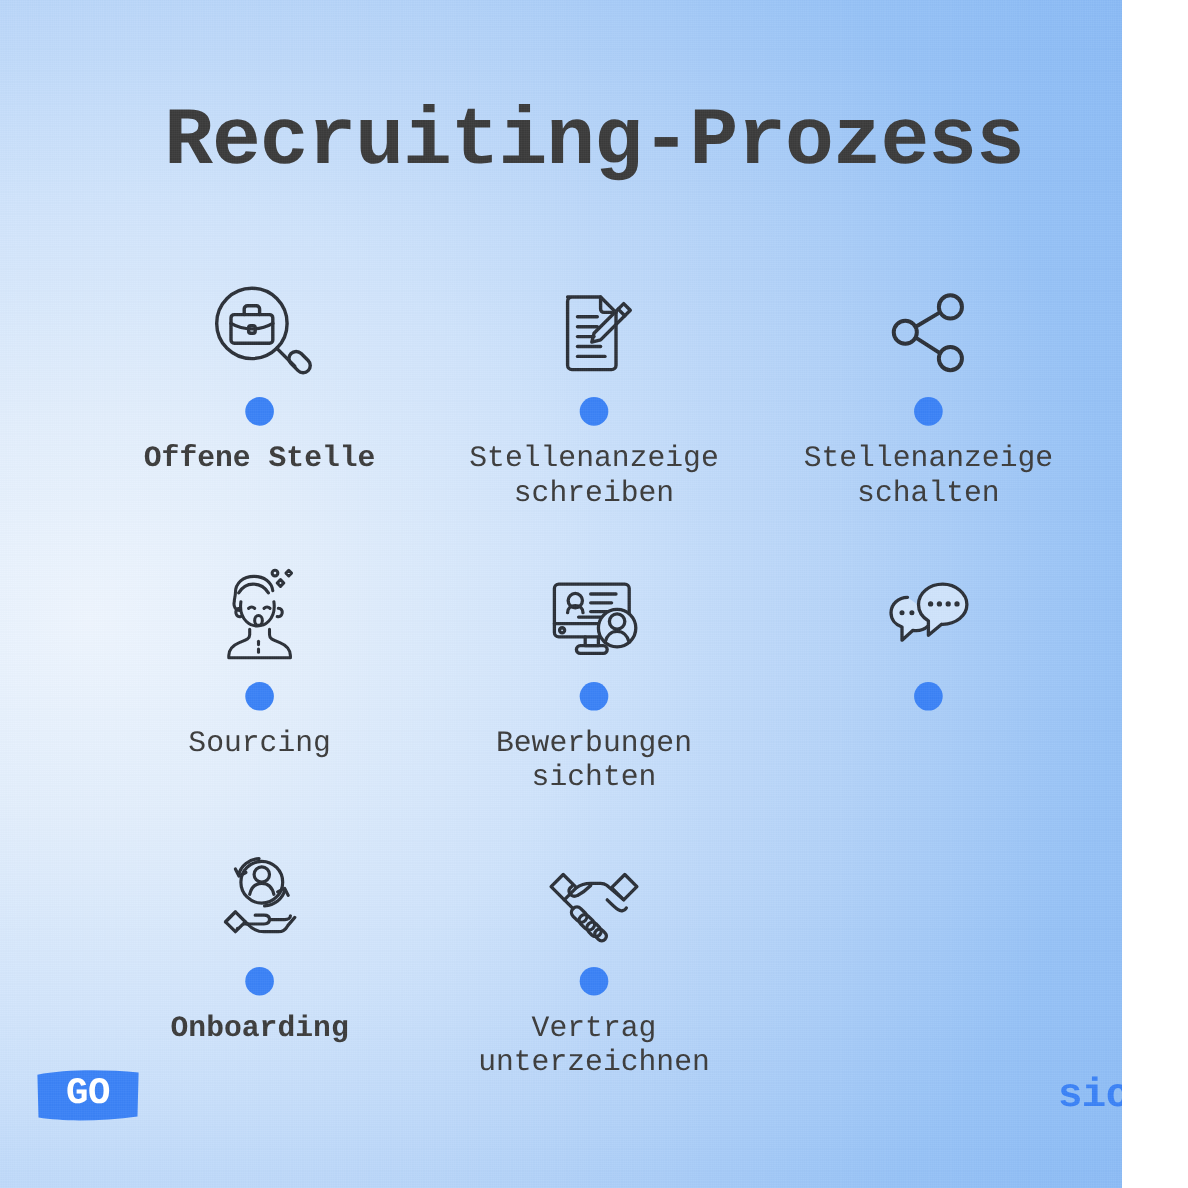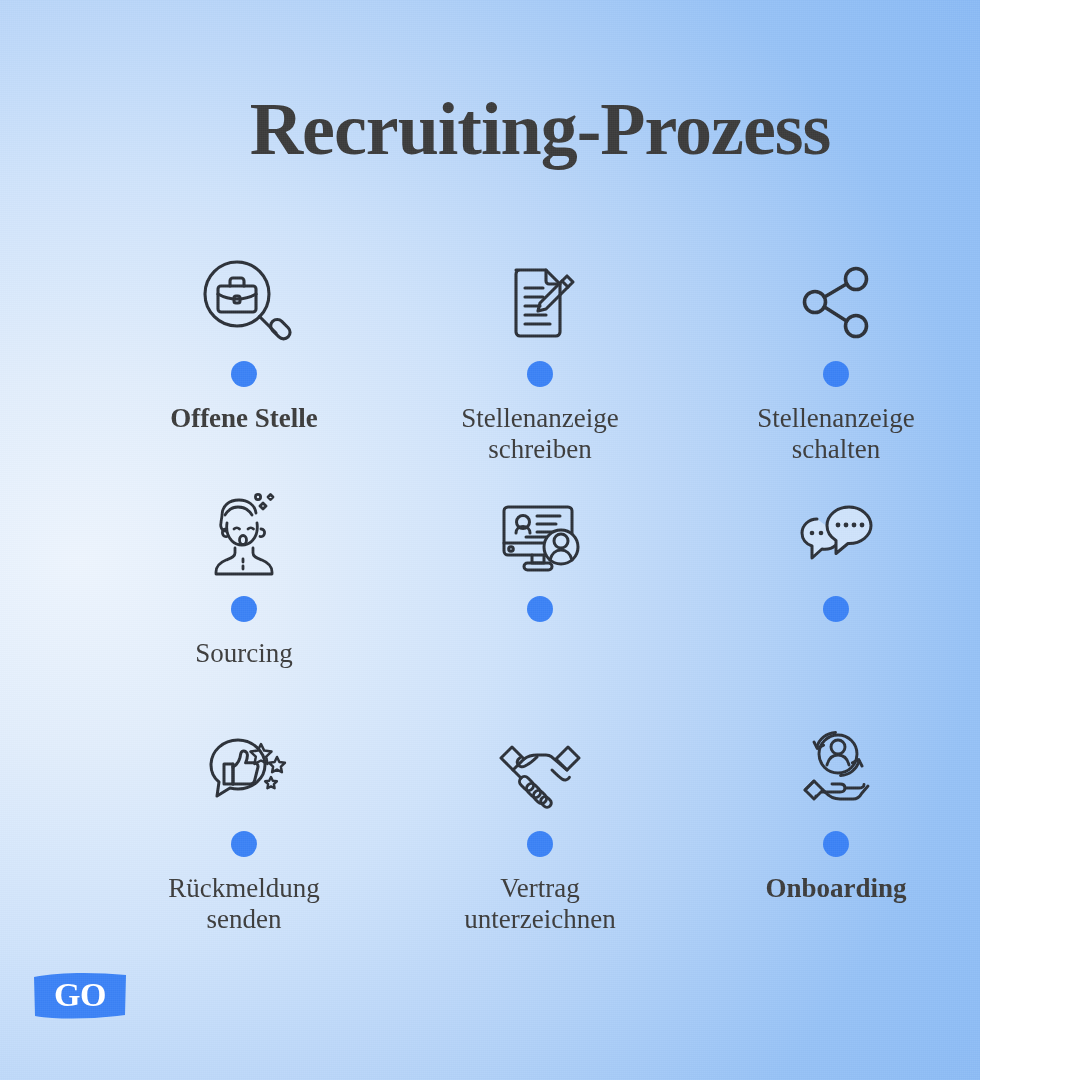--- a/index.html
+++ b/index.html
@@ -6,24 +6,25 @@
   html, body {
     margin: 0;
     padding: 0;
     background: #ffffff;
   }
   #poster {
     position: relative;
     width: 980px;
     height: 1080px;
     overflow: hidden;
-    font-family: Liberation Serif, serif;
+    font-family: Liberation Mono, monospace;
     background-color: #9cc6f8;
     background-image:
       radial-gradient(115% 95% at 8% 52%, #eef5fe 0%, #e2eefc 18%, #cfe3fb 38%, #b3d2f8 60%, #96c2f6 80%, #88b9f5 100%);
+    padding-left: 40px;
   }
   
   #poster::after {
     content: "";
     position: absolute;
     inset: 0;
     pointer-events: none;
     background-image:
       repeating-linear-gradient(0deg, rgba(255,255,255,0.035) 0px, rgba(255,255,255,0.035) 1px, rgba(0,0,0,0.012) 1px, rgba(0,0,0,0.012) 2px),
       repeating-linear-gradient(90deg, rgba(255,255,255,0.03) 0px, rgba(255,255,255,0.03) 1px, rgba(0,0,0,0.01) 1px, rgba(0,0,0,0.01) 2px);
@@ -50,20 +51,21 @@
   .grid {
     position: absolute;
     top: 248px;
     left: 96px;
     width: 888px;
     display: grid;
     grid-template-columns: repeat(3, 1fr);
     grid-auto-rows: 235px;
     column-gap: 0px;
     row-gap: 0px;
+    gap: 24px;
   }
   .step {
     display: flex;
     flex-direction: column;
     align-items: center;
     justify-content: flex-start;
   }
   .icon-slot {
     height: 108px;
     display: flex;
@@ -230,74 +232,40 @@
           <line x1="49" y1="47" x2="72" y2="47"></line>
           <line x1="38" y1="52" x2="62" y2="52"></line>
           <path d="M44 70v8h12v-8"></path>
           <rect x="36" y="78" width="28" height="7" rx="3.5"></rect>
           <circle cx="73" cy="62" r="17" fill="#cfe3fb"></circle>
           <circle cx="73" cy="56" r="7"></circle>
           <path d="M62 75c1.5-6.5 6-10 11-10s9.5 3.5 11 10"></path>
         </svg>
       </div>
       <div class="dot"></div>
+      <div class="label">Bewerbungen
+sichten</div>
     </div>
 
     <div class="step">
       <div class="icon-slot">
         <svg width="104" height="104" viewBox="0 0 104 104" fill="none" stroke="#2b3038" stroke-width="3" stroke-linecap="round" stroke-linejoin="round">
           <path d="M33 34c-8 0-15 6-15 14 0 6 4 11 10 13v12l10-9c1 .2 2 .3 3 .3 8 0 15-6 15-13.5" fill="#cfe3fb"></path>
           <circle cx="28" cy="48" r="2.3" fill="#2b3038" stroke="none"></circle>
           <circle cx="37" cy="48" r="2.3" fill="#2b3038" stroke="none"></circle>
           <path d="M65 22c-12 0-22 8-22 18.5 0 6 3.5 11.5 9 15v13l12-10c.4 0 .7.05 1 .05 12 0 22-8 22-18S77 22 65 22z" fill="#cfe3fb"></path>
           <circle cx="54" cy="40" r="2.4" fill="#2b3038" stroke="none"></circle>
           <circle cx="62" cy="40" r="2.4" fill="#2b3038" stroke="none"></circle>
           <circle cx="70" cy="40" r="2.4" fill="#2b3038" stroke="none"></circle>
           <circle cx="78" cy="40" r="2.4" fill="#2b3038" stroke="none"></circle>
         </svg>
       </div>
       <div class="dot"></div>
     </div>
 
-    <div class="step">
-      <div class="icon-slot">
-        <svg width="104" height="104" viewBox="0 0 104 104" fill="none" stroke="#2b3038" stroke-width="3" stroke-linecap="round" stroke-linejoin="round">
-          <path d="M46 20c-15 0-27 11-27 25 0 7 3 13 8 17l-2 14 13-8c2.5.6 5.3 1 8 1 15 0 27-11 27-24S61 20 46 20z"></path>
-          <path d="M41 44v20"></path>
-          <path d="M32 44h9v20h-9z"></path>
-          <path d="M41 47c3.5-2 6-5.5 7-9.5.6-2.6.4-5.5 2.6-6.3 2.3-.8 4.6 1 4.8 3.6.2 2.8-.8 5.6-1.8 8h8.5c2.6 0 4.4 2.2 3.8 4.6l-3.3 13.2c-.5 2-2.3 3.4-4.4 3.4H41"></path>
-          <path d="M69 24l3.2 6.6 7.3 1-5.3 5.1 1.3 7.2L69 40.5l-6.5 3.4 1.3-7.2-5.3-5.1 7.3-1z" stroke-width="2.5"></path>
-          <path d="M85 37l2.4 5 5.5.8-4 3.9 1 5.5-4.9-2.6-4.9 2.6 1-5.5-4-3.9 5.5-.8z" stroke-width="2.5"></path>
-          <path d="M79 57l1.8 3.7 4.1.6-3 2.9.7 4.1-3.6-1.9-3.6 1.9.7-4.1-3-2.9 4.1-.6z" stroke-width="2.4"></path>
-        </svg>
-      </div>
-      <div class="dot"></div>
-      <div class="label">Rückmeldung
-senden</div>
-    </div>
-
-    <div class="step">
-      <div class="icon-slot">
-        <svg width="104" height="104" viewBox="0 0 104 104" fill="none" stroke="#2b3038" stroke-width="3" stroke-linecap="round" stroke-linejoin="round">
-          <path d="M13 38l11-11 12 12-11 11z"></path>
-          <path d="M91 38L80 27 68 39l11 11z"></path>
-          <path d="M36 39c4-3 8-4 13-4h9c2 0 4 .6 5.6 1.8L79 50"></path>
-          <path d="M25 50l8 8"></path>
-          <path d="M33 58c2-2 5-2 7 0l4 4c2 2 2 5 0 7s-5 2-7 0l-4-4c-2-2-2-5 0-7z"></path>
-          <path d="M40 65c2-2 5-2 7 0l4 4c2 2 2 5 0 7s-5 2-7 0l-4-4c-2-2-2-5 0-7z"></path>
-          <path d="M47 72c2-2 5-2 7 0l3 3c2 2 2 5 0 7s-5 2-7 0l-3-3c-2-2-2-5 0-7z"></path>
-          <path d="M54 78c1.7-1.7 4.3-1.7 6 0l2 2c1.7 1.7 1.7 4.3 0 6s-4.3 1.7-6 0l-2-2c-1.7-1.7-1.7-4.3 0-6z"></path>
-          <path d="M49 37c-4 4-8 7-12 9-3 1.6-6 .6-7.3-2-1-2.3 0-4.6 2-6"></path>
-          <path d="M64 50c3 3 7 7 10 9 2.6 1.8 6 1 7.4-1.6"></path>
-        </svg>
-      </div>
-      <div class="dot"></div>
-      <div class="label">Vertrag
-unterzeichnen</div>
-    </div>
 
     <div class="step">
       <div class="icon-slot">
         <svg width="104" height="104" viewBox="0 0 104 104" fill="none" stroke="#2b3038" stroke-width="2.9" stroke-linecap="round" stroke-linejoin="round">
           <circle cx="54" cy="34" r="19"></circle>
           <circle cx="54" cy="27" r="7"></circle>
           <path d="M43 45c1.6-6.5 5.8-10 11-10s9.4 3.5 11 10"></path>
           <path d="M33 27c2-8 9.5-14 18.5-14.5"></path>
           <path d="M30 22l3.2 6.4 6.4-3.2"></path>
           <path d="M75 41c-2 8-9.5 14-18.5 14.5"></path>
@@ -307,20 +275,40 @@
           <path d="M38 72h18c3 0 5-1.5 5-4s-2-4-5-4H48"></path>
           <path d="M41 72c4.5 5 9 7 15 7h13c4 0 7-2.5 8.6-5.5L84 66"></path>
           <path d="M61 68h14c3 0 5-1.5 5-3.5"></path>
           <circle cx="32" cy="76" r="1.6" fill="#2b3038" stroke="none"></circle>
         </svg>
       </div>
       <div class="dot"></div>
       <div class="label bold">Onboarding</div>
     </div>
 
+    <div class="step">
+      <div class="icon-slot">
+        <svg width="104" height="104" viewBox="0 0 104 104" fill="none" stroke="#2b3038" stroke-width="3" stroke-linecap="round" stroke-linejoin="round">
+          <path d="M13 38l11-11 12 12-11 11z"></path>
+          <path d="M91 38L80 27 68 39l11 11z"></path>
+          <path d="M36 39c4-3 8-4 13-4h9c2 0 4 .6 5.6 1.8L79 50"></path>
+          <path d="M25 50l8 8"></path>
+          <path d="M33 58c2-2 5-2 7 0l4 4c2 2 2 5 0 7s-5 2-7 0l-4-4c-2-2-2-5 0-7z"></path>
+          <path d="M40 65c2-2 5-2 7 0l4 4c2 2 2 5 0 7s-5 2-7 0l-4-4c-2-2-2-5 0-7z"></path>
+          <path d="M47 72c2-2 5-2 7 0l3 3c2 2 2 5 0 7s-5 2-7 0l-3-3c-2-2-2-5 0-7z"></path>
+          <path d="M54 78c1.7-1.7 4.3-1.7 6 0l2 2c1.7 1.7 1.7 4.3 0 6s-4.3 1.7-6 0l-2-2c-1.7-1.7-1.7-4.3 0-6z"></path>
+          <path d="M49 37c-4 4-8 7-12 9-3 1.6-6 .6-7.3-2-1-2.3 0-4.6 2-6"></path>
+          <path d="M64 50c3 3 7 7 10 9 2.6 1.8 6 1 7.4-1.6"></path>
+        </svg>
+      </div>
+      <div class="dot"></div>
+      <div class="label">Vertrag
+unterzeichnen</div>
+    </div>
+
   </div>
 
   <div class="logo">
     <div class="logo-badge">
       <svg class="flag" viewBox="0 0 94 48" preserveAspectRatio="none">
         <path d="M1 5 C26 0, 62 0, 93 3 L92 43 C62 47, 26 48, 2 44 Z" fill="#3b82f6"></path>
       </svg>
       <span class="logo-go">GO</span>
     </div>
     <span class="logo-word">sichten</span>

